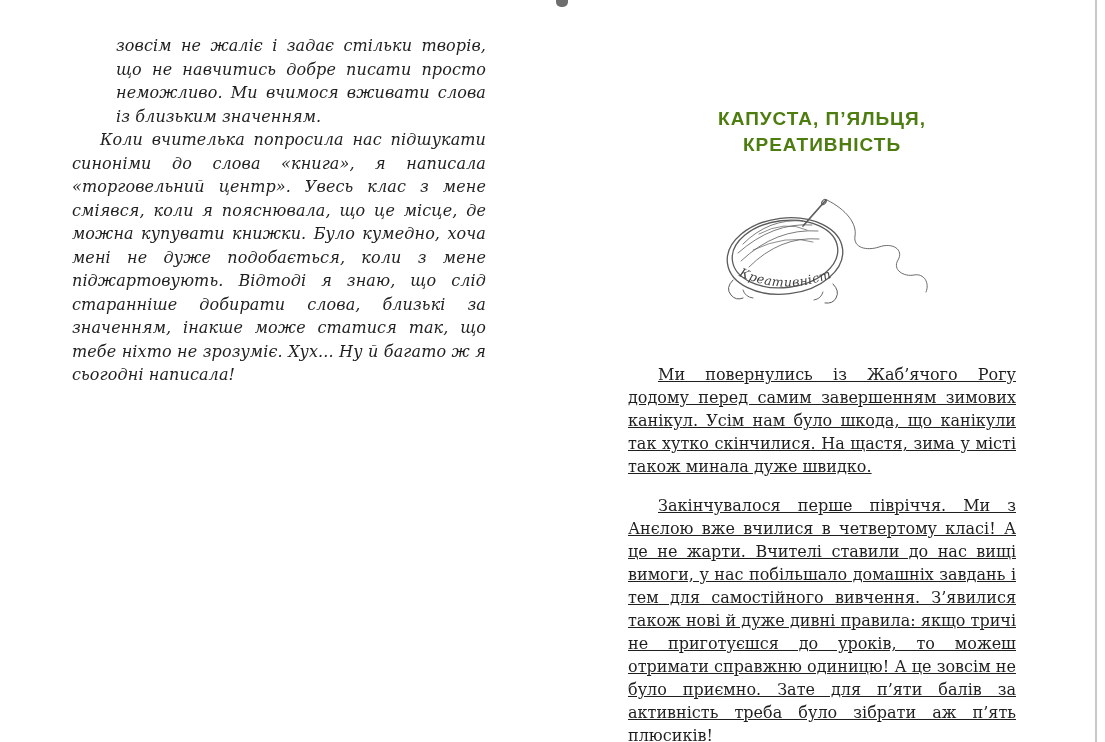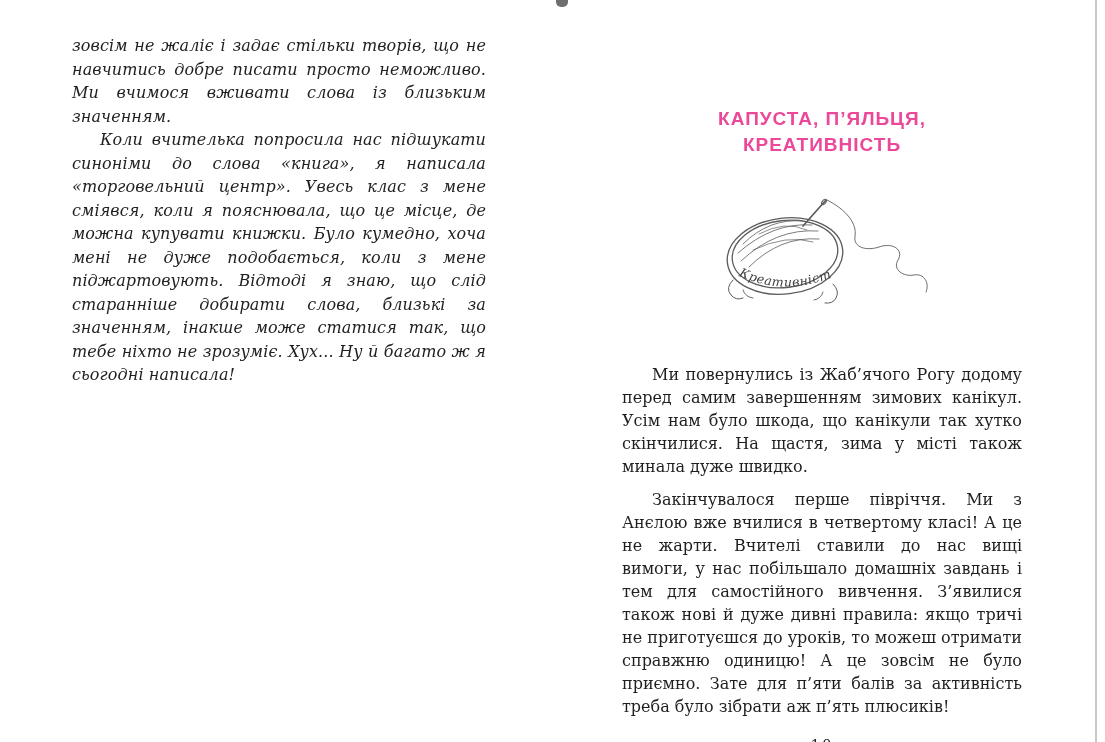--- a/index.html
+++ b/index.html
@@ -26,51 +26,52 @@
   }
   .left-page p {
     margin: 0;
     font-style: italic;
     font-size: 16px;
     line-height: 23.5px;
     text-align: justify;
     text-indent: 28px;
     letter-spacing: 0.1px;
   }
-  .left-page p.continuation { text-indent: 0; }
+  .left-page p.continuation { text-indent: 0; margin-left: 44px; }
 
   
   .right-page {
     position: absolute;
     left: 612px;
     top: 0;
     width: 420px;
     height: 742px;
   }
   .chapter-title {
     margin: 106px 0 0 0;
     text-align: center;
     font-family: "Liberation Sans", sans-serif;
     font-weight: 700;
     font-size: 19px;
     line-height: 26px;
     letter-spacing: 1px;
-    color: #ec4899;
+    color: #4d7c0f;
   }
   .illustration {
     width: 230px;
     margin: 32px auto 0 auto;
   }
   .rp-text { margin-top: 44px; }
   .rp-text p {
-    margin: 10px;
+    margin: 16px;
     font-size: 16px;
     line-height: 23px;
     text-align: justify;
     text-indent: 30px;
+    text-decoration: underline;
   }
   .page-number {
     margin-top: 18px;
     text-align: center;
     font-size: 15px;
     letter-spacing: 2px;
     color: #1f1f1f;
   }
 
   

